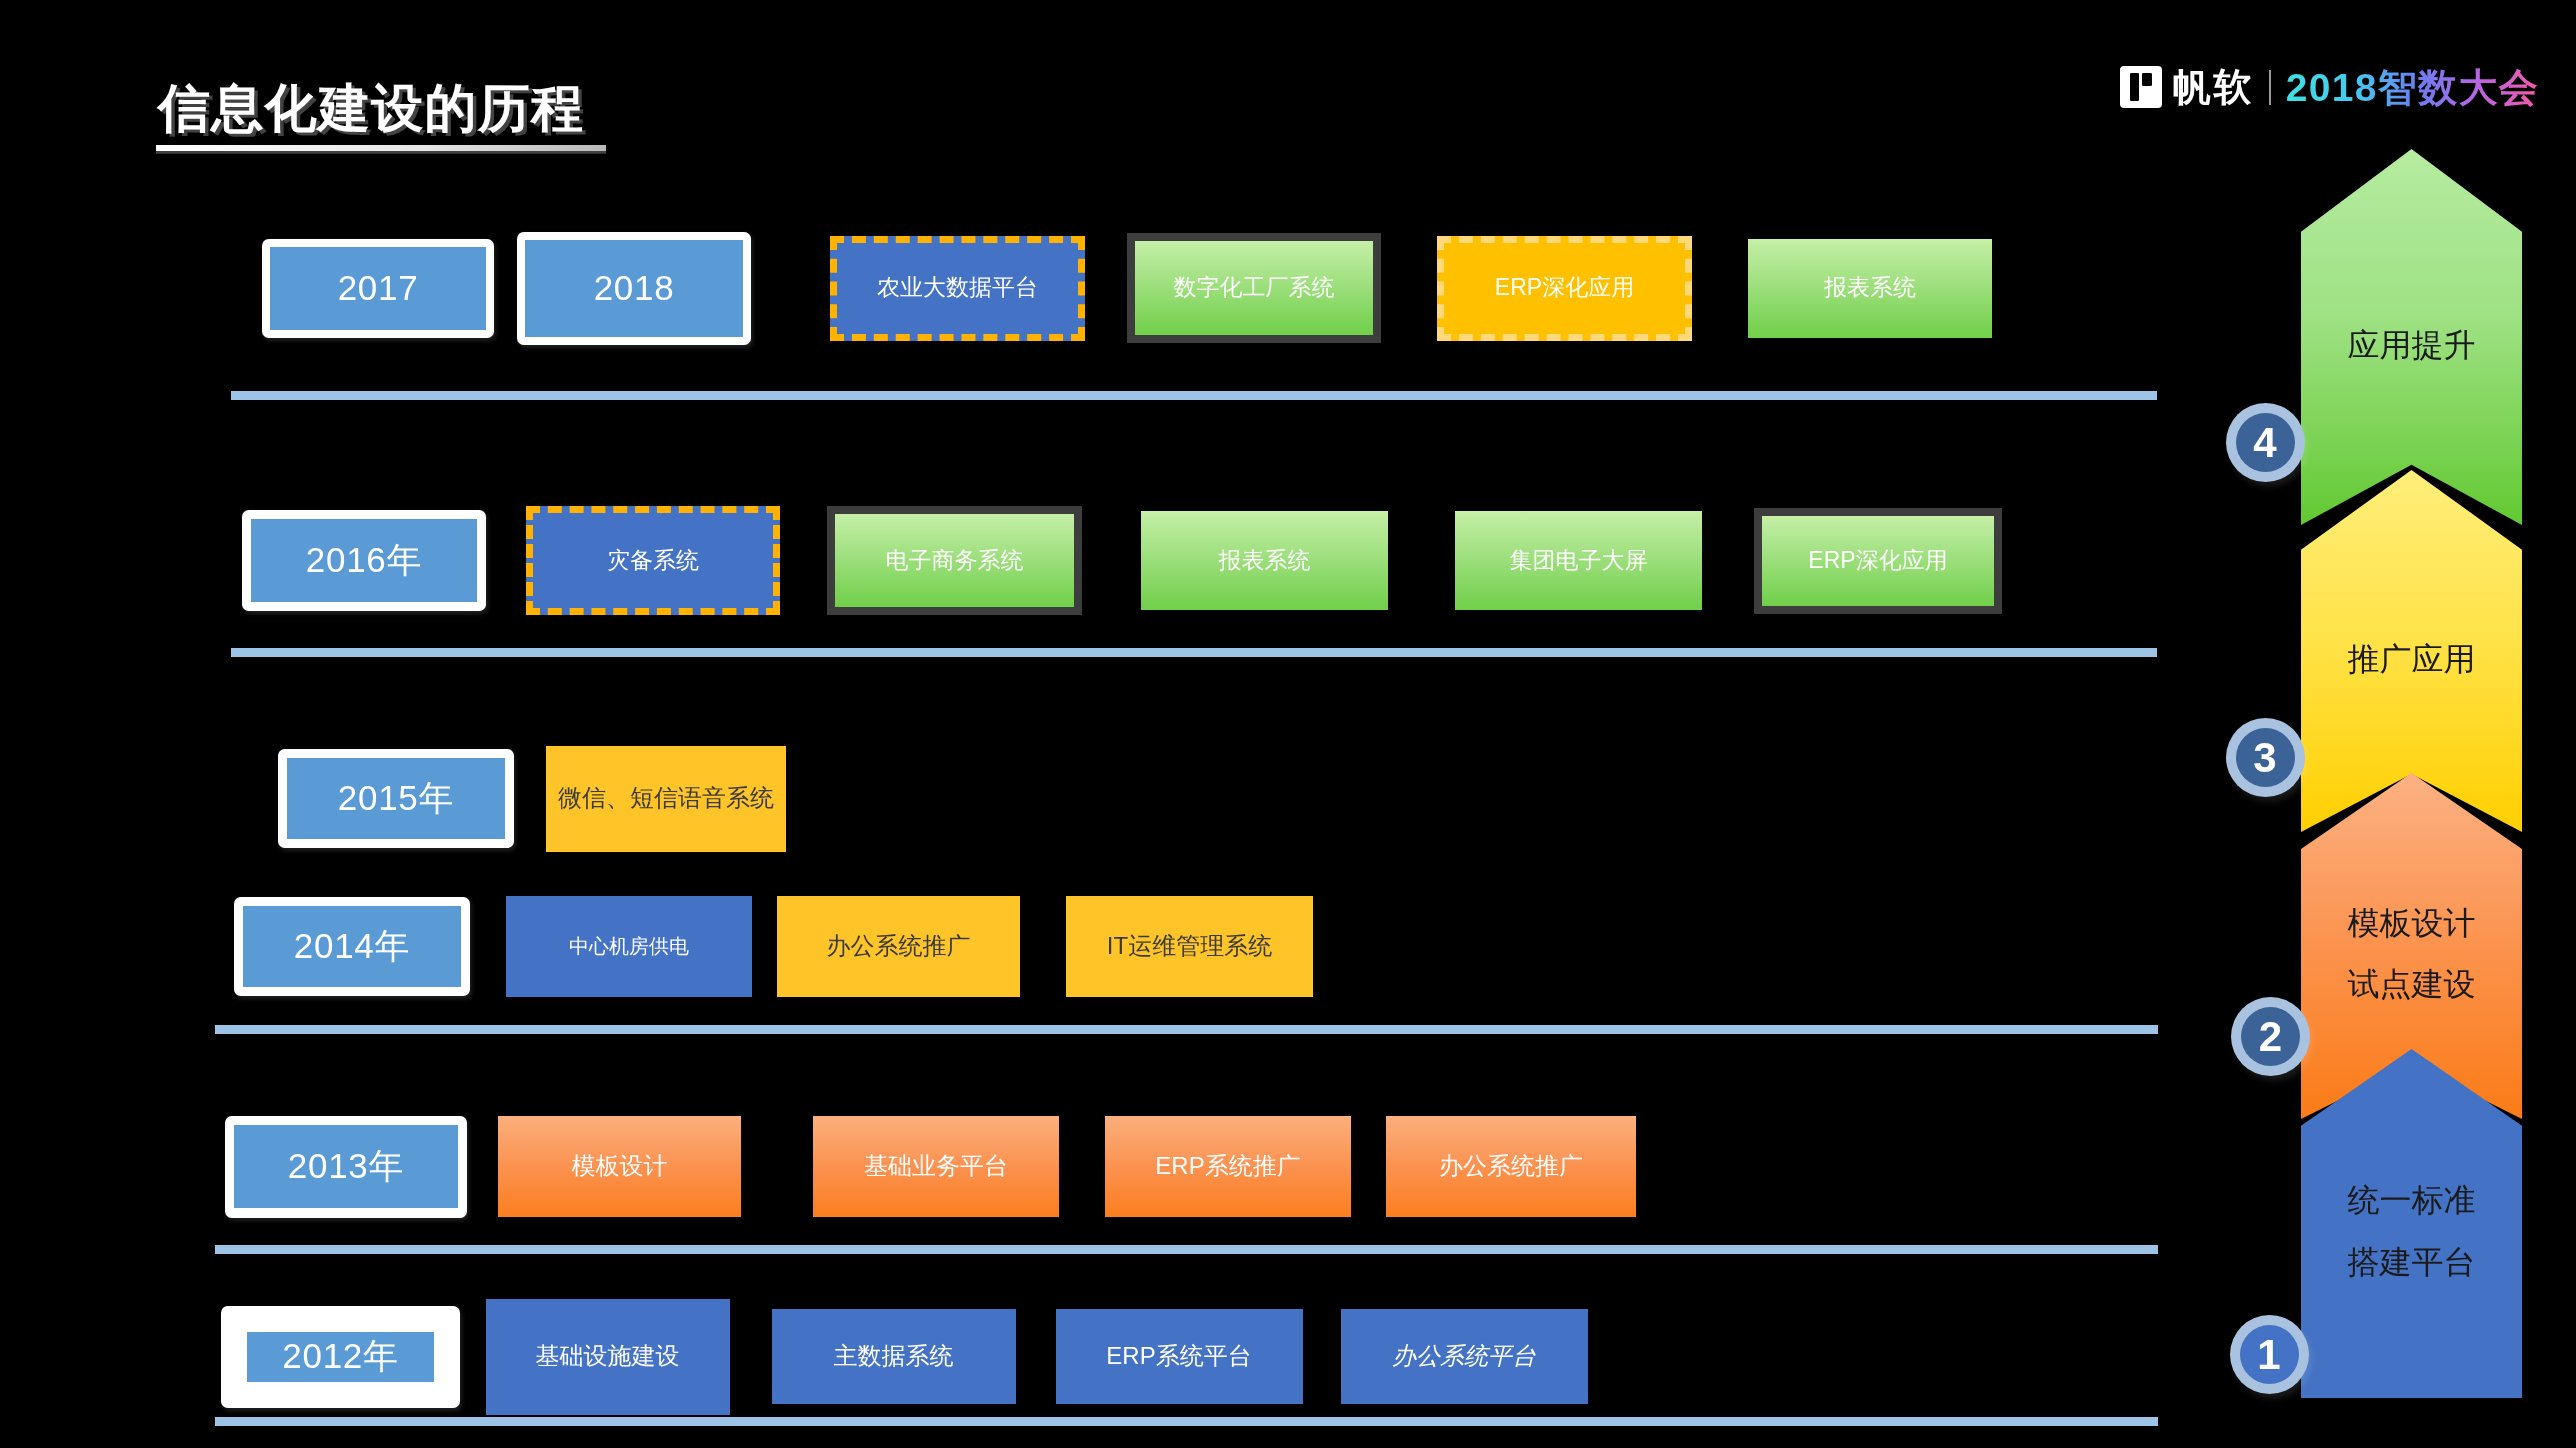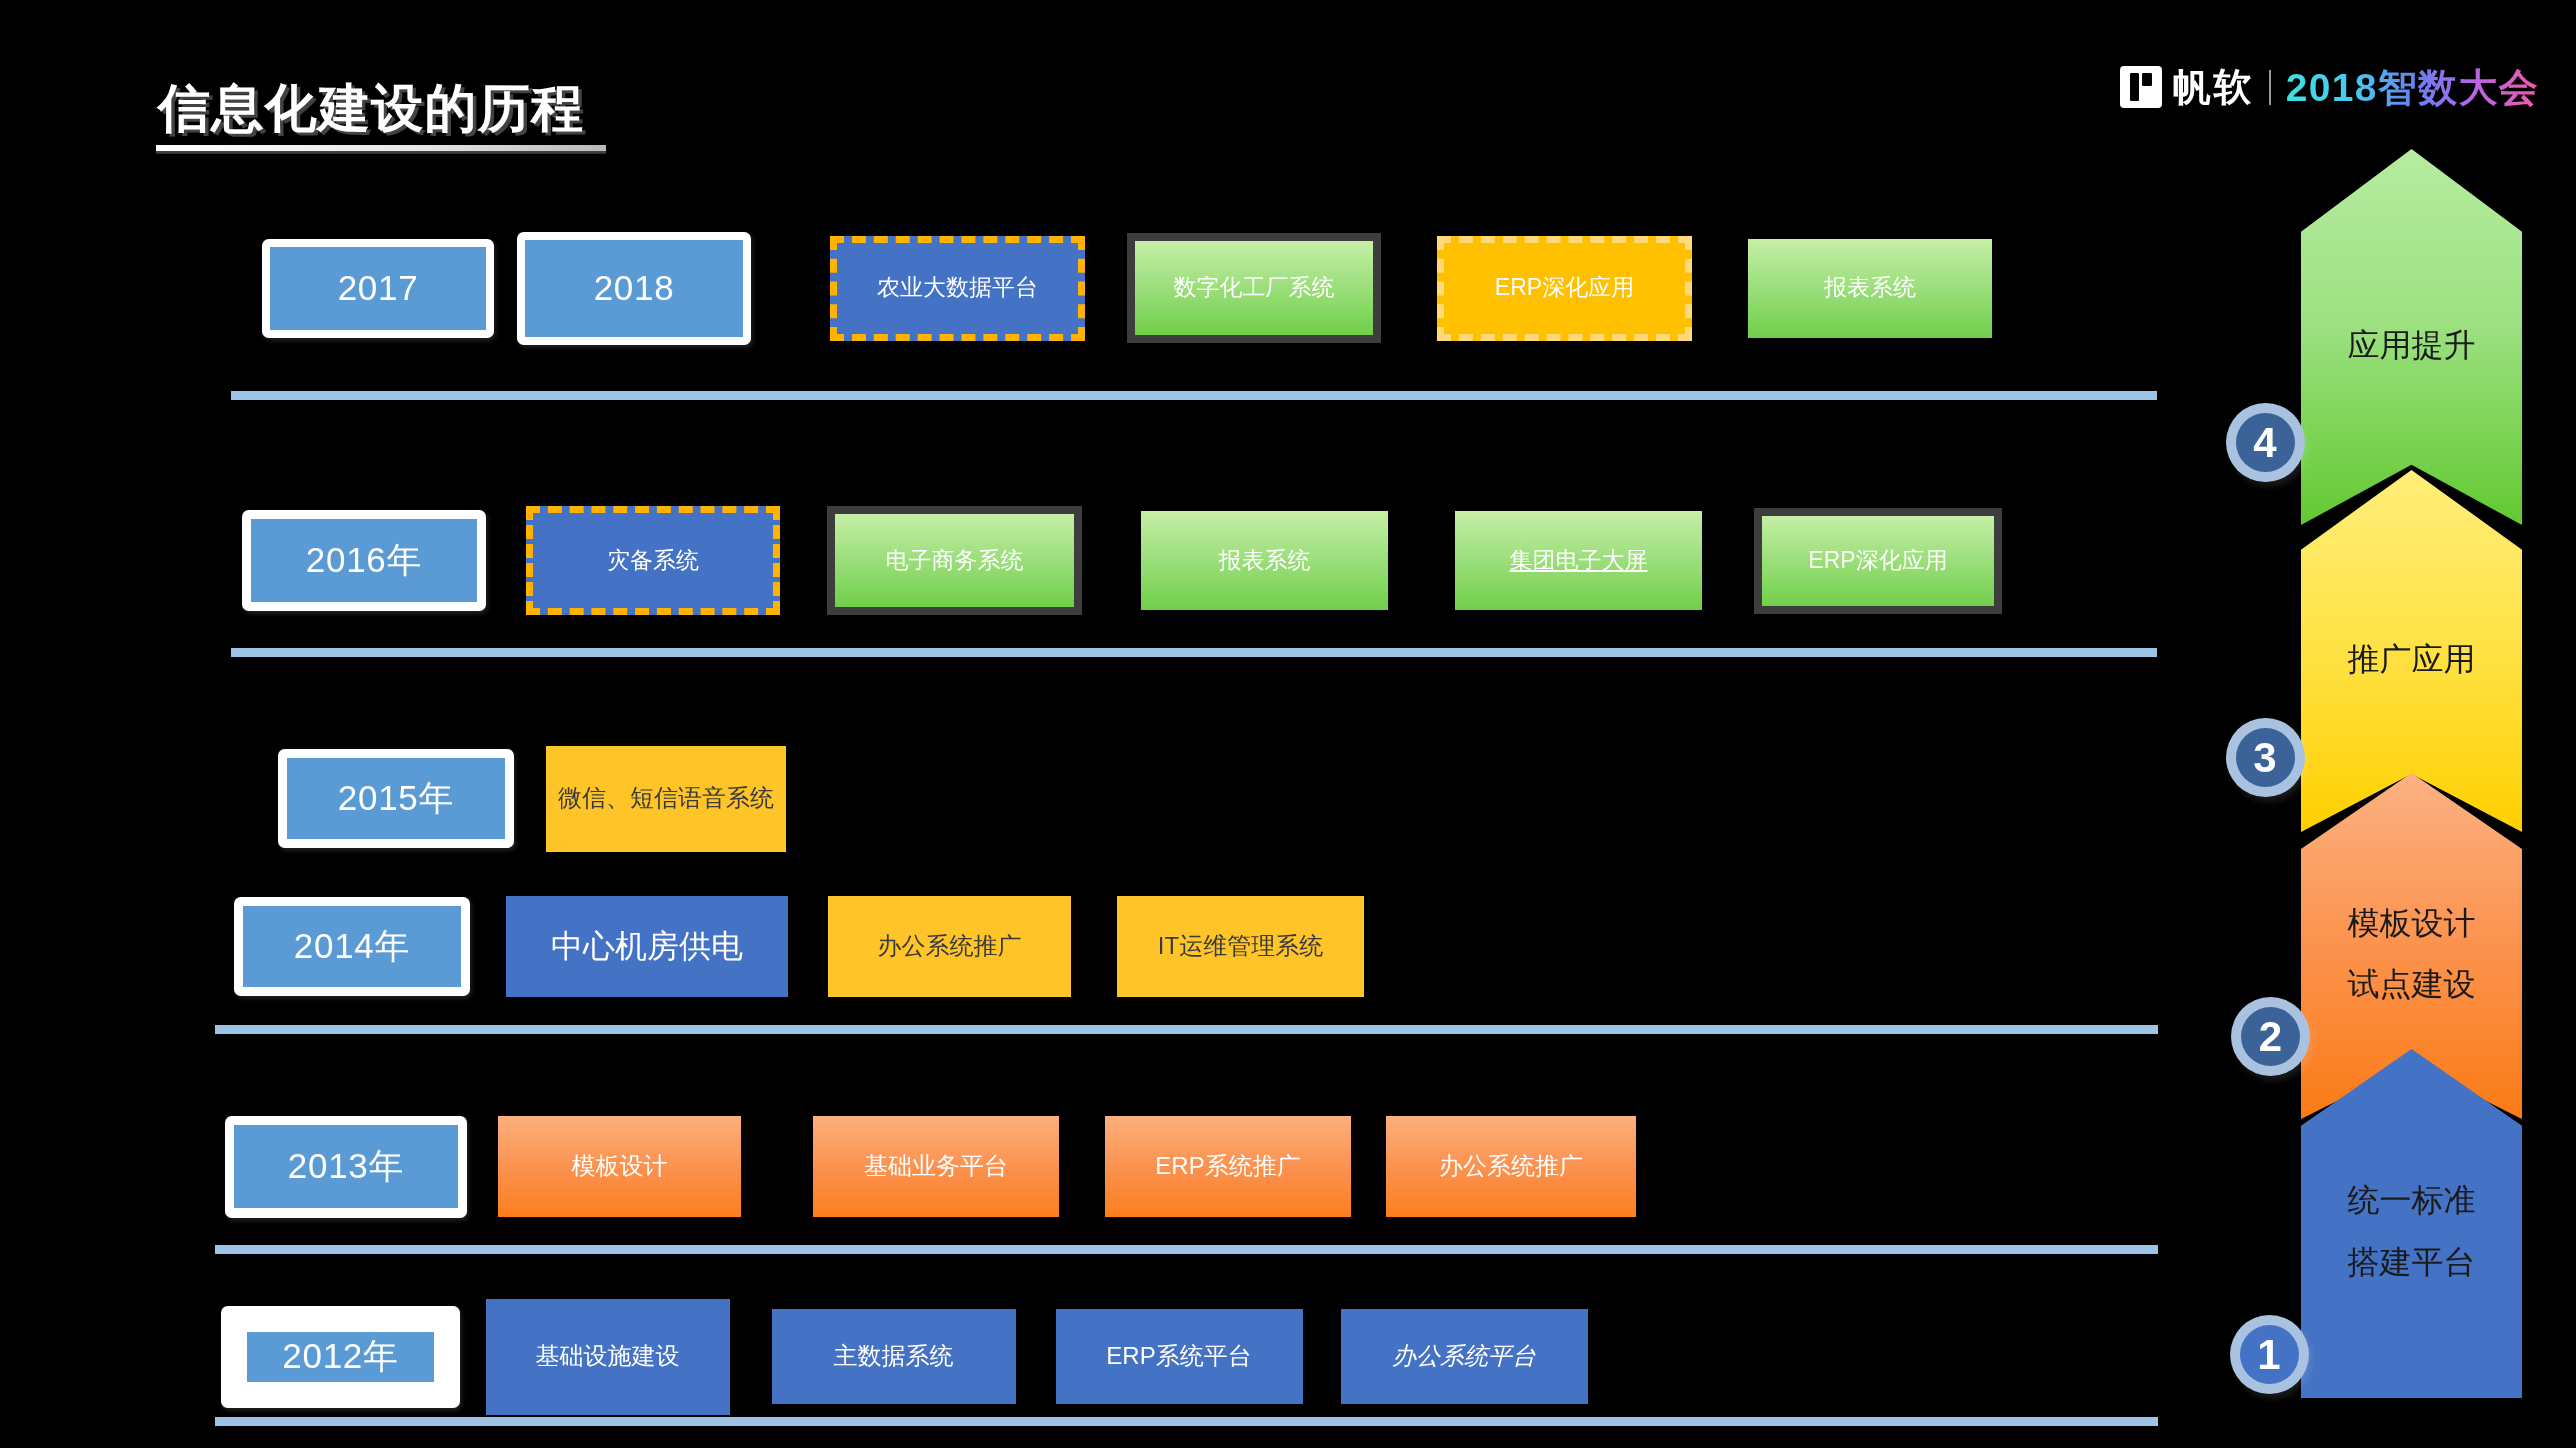--- a/index.html
+++ b/index.html
@@ -148,38 +148,38 @@
 
   <div class="divider" style="left:231px;top:391px;width:1926px;"></div>
 
   <div class="row" style="left:242px;top:500px;height:121px;">
     <div class="year-chip" style="width:244px;height:101px;margin-right:40px;padding:9.4px;box-sizing:border-box;">
       <div class="inner">2016年</div>
     </div>
     <div class="box blue-dashed" style="width:254px;height:109px;margin-right:47px;font-size:23px;">灾备系统</div>
     <div class="box green-framed" style="width:255px;height:109px;margin-right:59px;font-size:23px;">电子商务系统</div>
     <div class="box green" style="width:247px;height:99px;margin-right:67px;font-size:23px;">报表系统</div>
-    <div class="box green" style="width:247px;height:99px;margin-right:52px;font-size:23px;text-decoration:underline;">集团电子大屏</div>
+    <div class="box green" style="width:247px;height:99px;margin-right:52px;font-size:23px;">集团电子大屏</div>
     <div class="box green-framed" style="width:248px;height:106px;font-size:23px;">ERP深化应用</div>
   </div>
 
   <div class="divider" style="left:231px;top:648px;width:1926px;"></div>
 
   <div class="row" style="left:234px;top:738px;height:121px;padding-left:44px;">
     <div class="year-chip" style="width:236px;height:99px;margin-right:32px;padding:9.4px;box-sizing:border-box;">
       <div class="inner">2015年</div>
     </div>
     <div class="box amber" style="width:240px;height:106px;font-size:24px;">微信、短信语音系统</div>
   </div>
 
   <div class="row" style="left:234px;top:886px;height:121px;">
     <div class="year-chip" style="width:236px;height:99px;margin-right:36px;padding:9.4px;box-sizing:border-box;">
       <div class="inner">2014年</div>
     </div>
-    <div class="box blue-solid" style="width:282px;height:101px;margin-right:40px;font-size:32px;">中心机房供电</div>
+    <div class="box blue-solid" style="width:246px;height:101px;margin-right:25px;font-size:20px;">中心机房供电</div>
     <div class="box amber" style="width:243px;height:101px;margin-right:46px;font-size:24px;">办公系统推广</div>
     <div class="box amber" style="width:247px;height:101px;font-size:24px;">IT运维管理系统</div>
   </div>
 
   <div class="divider" style="left:215px;top:1025px;width:1943px;"></div>
 
   <div class="row" style="left:225px;top:1106px;height:121px;">
     <div class="year-chip" style="width:242px;height:102px;margin-right:31px;padding:9.4px;box-sizing:border-box;">
       <div class="inner">2013年</div>
     </div>

